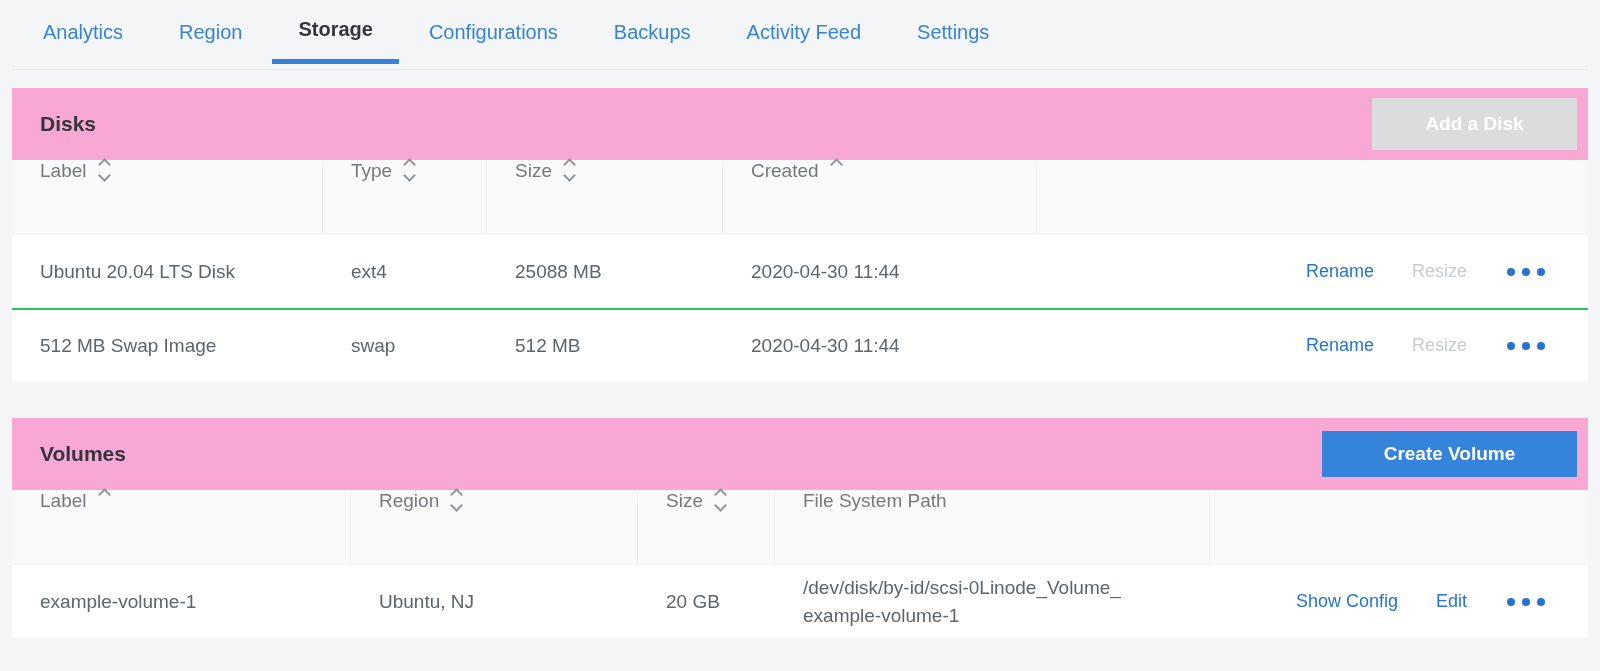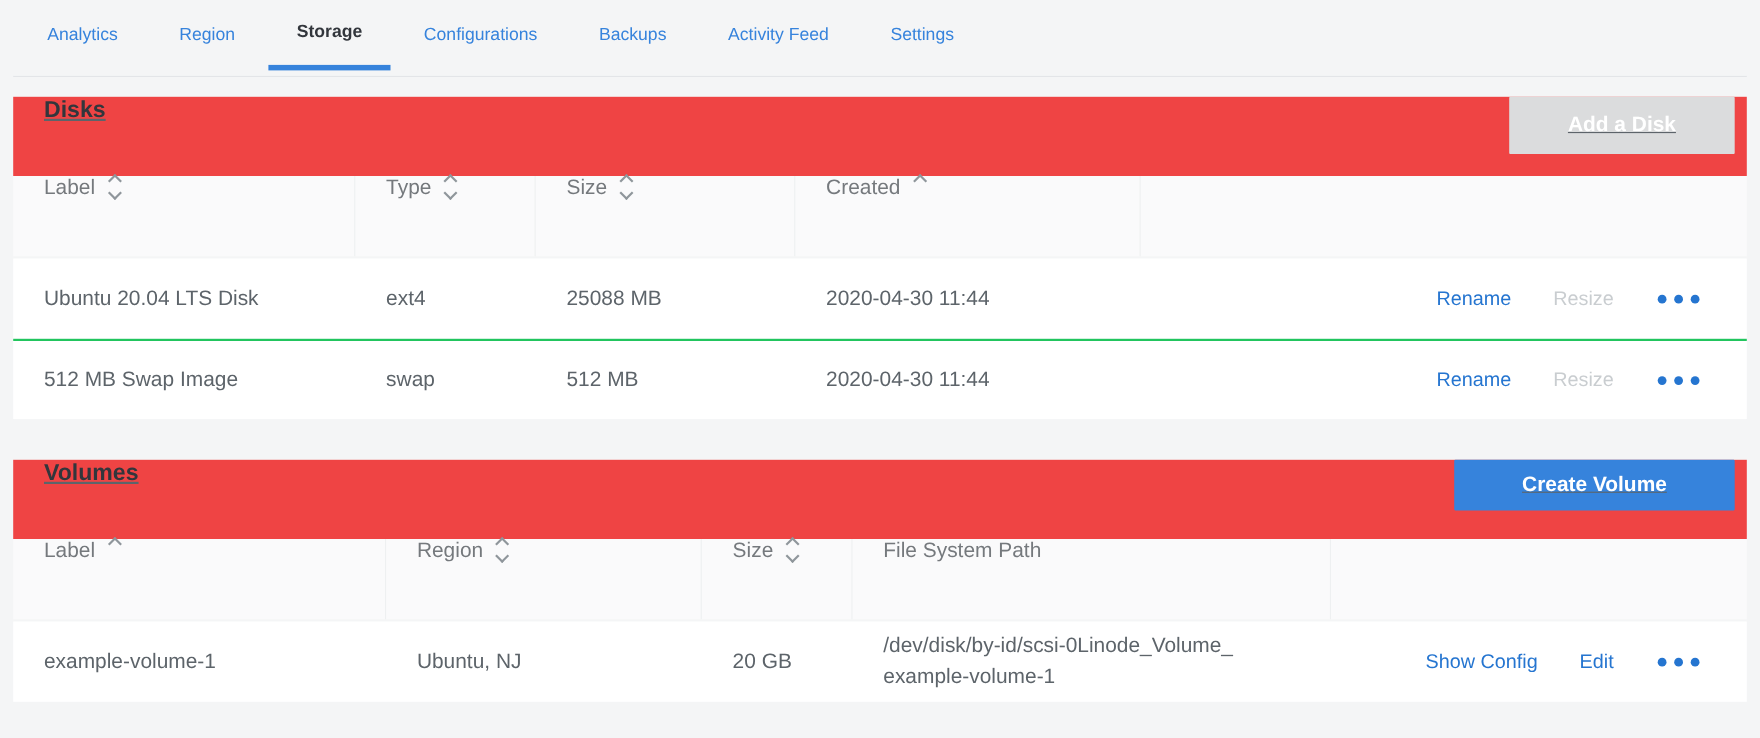--- a/index.html
+++ b/index.html
@@ -19,43 +19,42 @@
     display:flex;
     align-items:flex-start;
     padding-left:5px;
   }
   .tab {
     height:64px;
     display:flex;
     align-items:center;
     padding:0 26px;
     margin-right:4px;
-    font-size:16px;
+    font-size:20px;
     color:#3683dc;
     cursor:pointer;
     white-space:nowrap;
   }
   .tab.active {
     color:#32363c;
     font-weight:bold;
     border-bottom:5px solid #3683dc;
   }
 
   .content { margin:0 12px; }
 
   
   .section-head {
     margin-top:18px;
-    background:#ef4444;
+    background:#f9a8d4;
     height:72px;
     display:flex;
-    align-items:flex-start;
+    align-items:center;
     justify-content:space-between;
     padding:0 11px 0 28px;
-    text-decoration:underline;
   }
   .section-title { font-size:21px; font-weight:bold; color:#32363c; }
 
   .btn {
     border:none;
     border-radius:1px;
     font-family:"Liberation Sans", sans-serif;
     font-size:19px;
     font-weight:bold;
     color:#ffffff;

